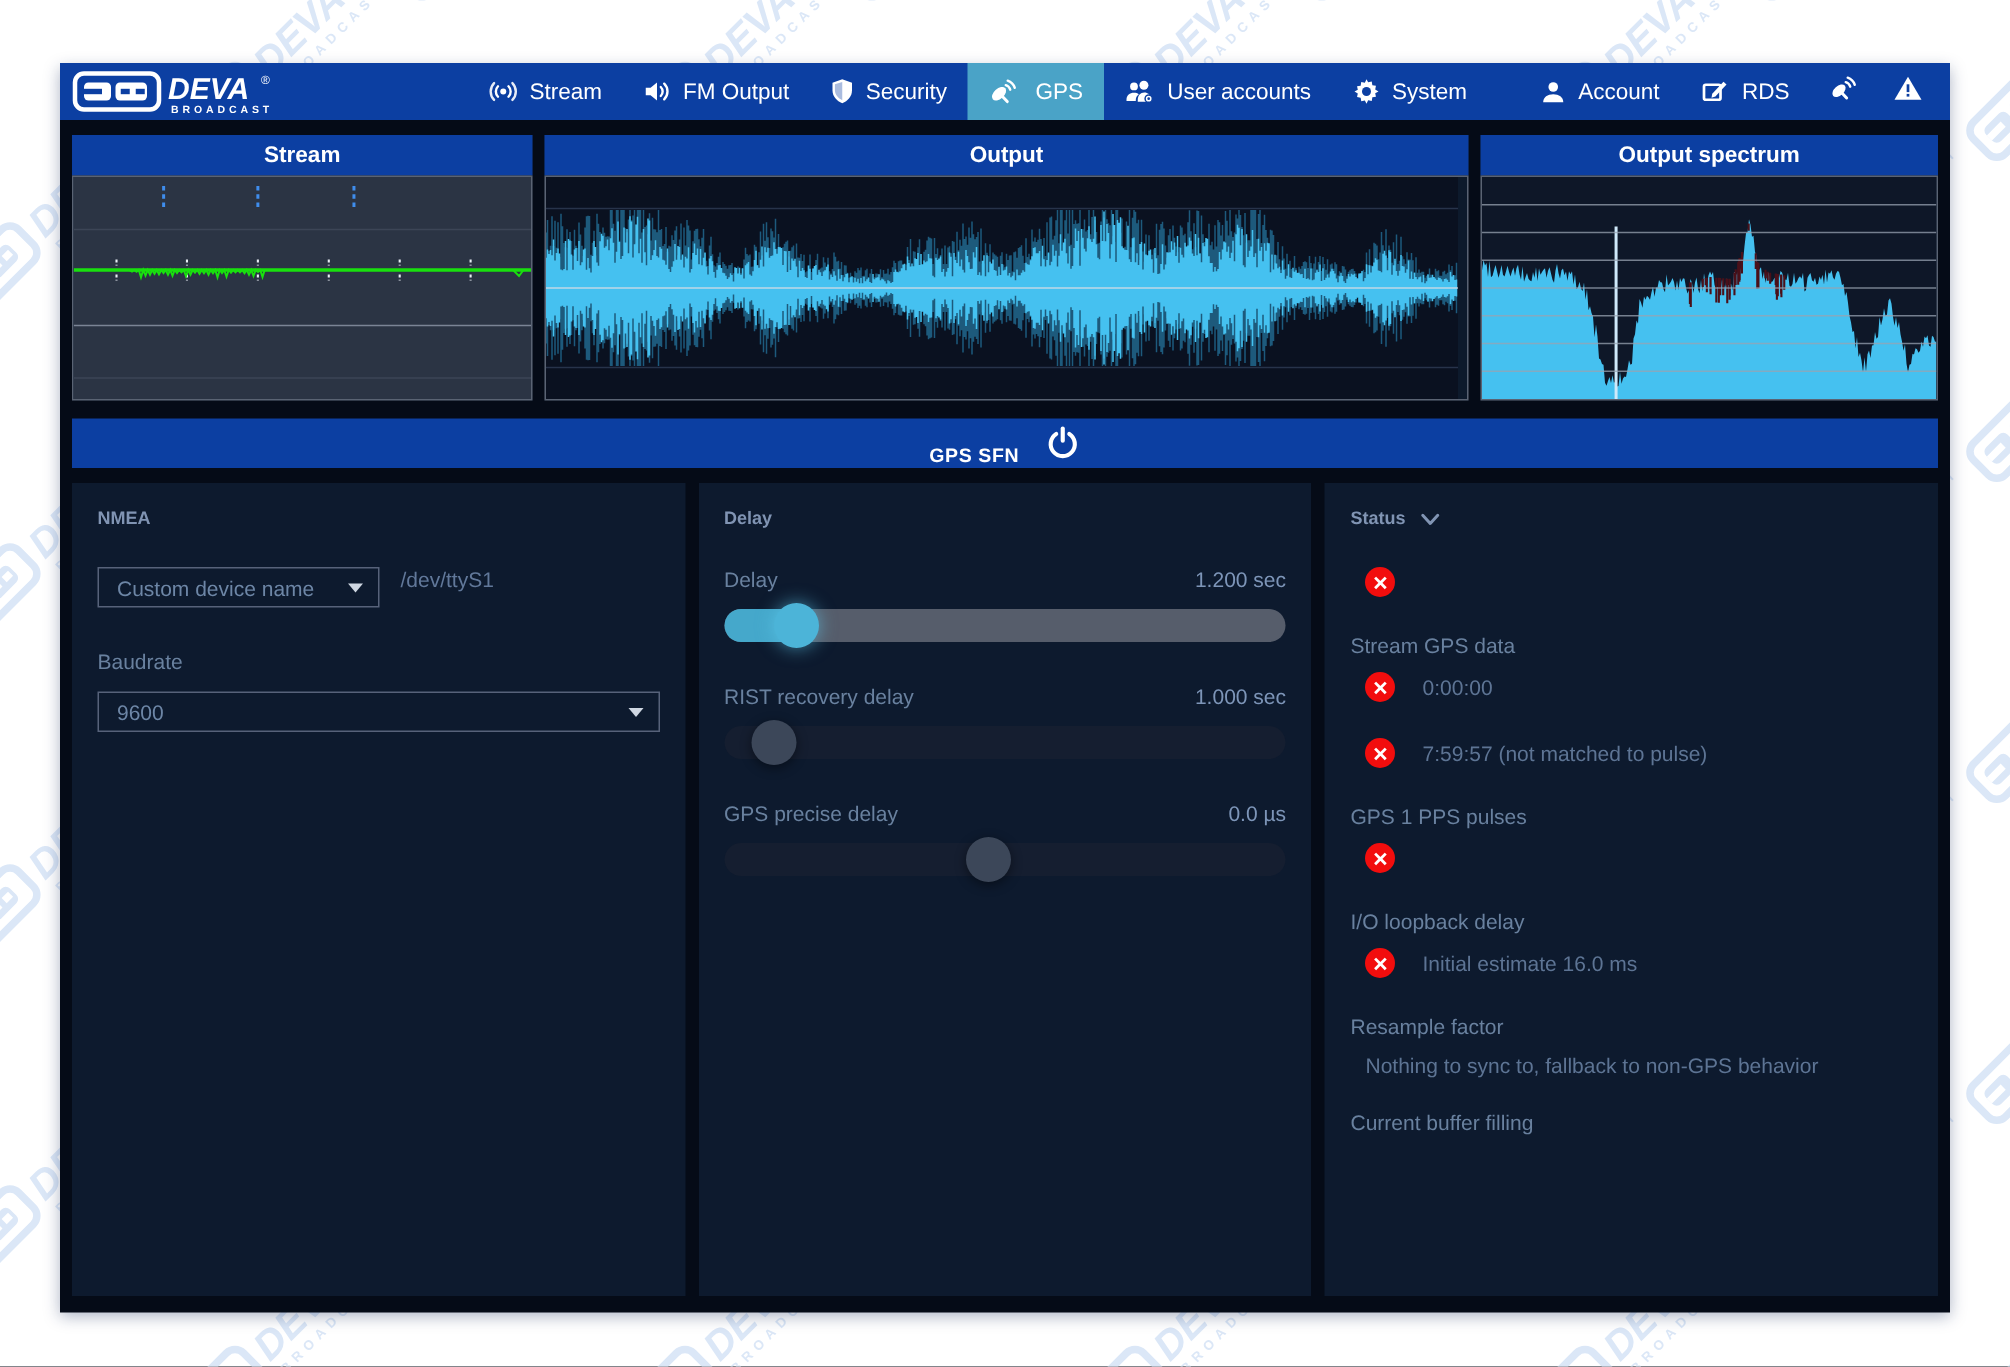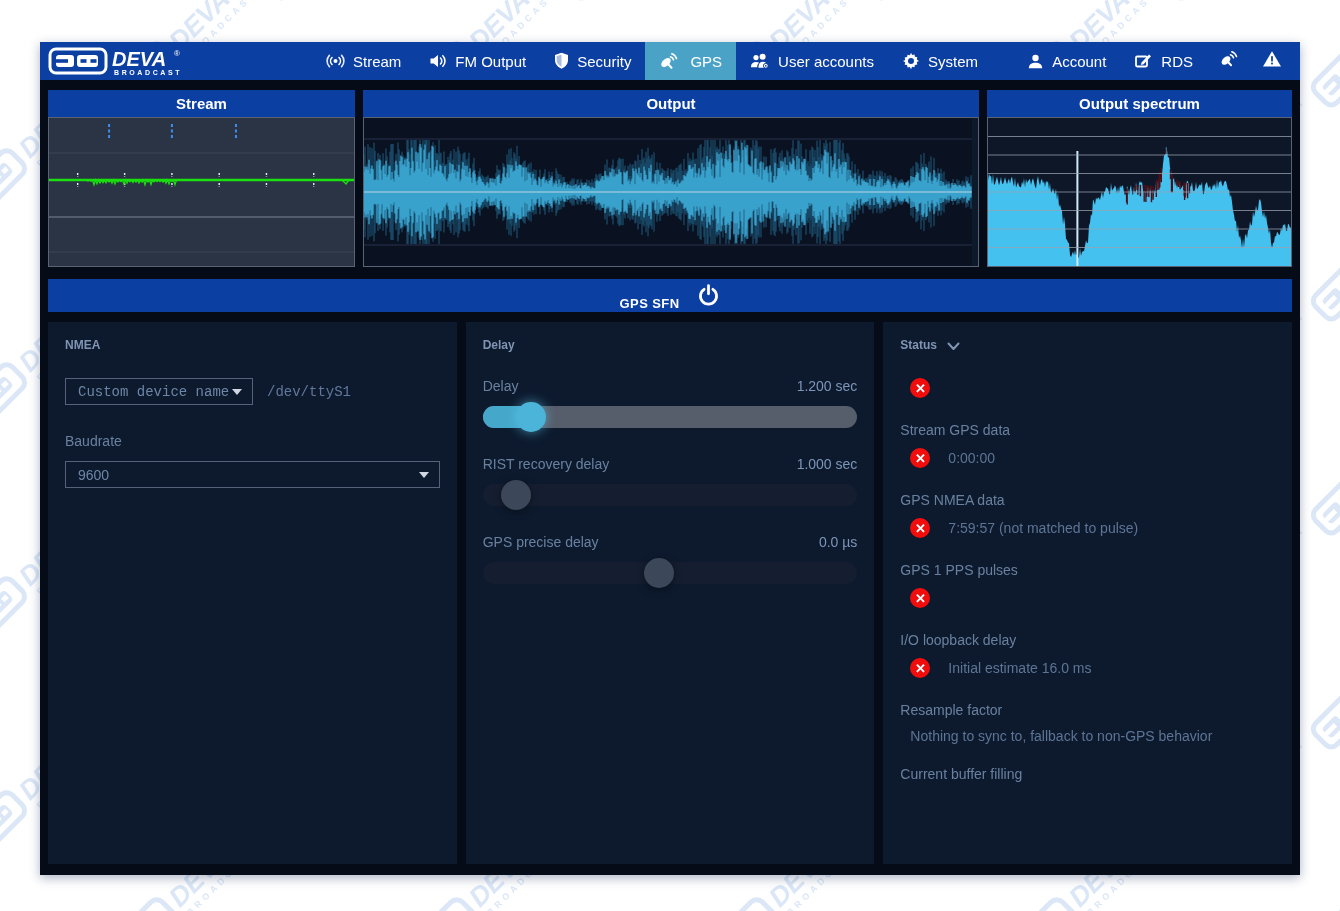--- a/index.html
+++ b/index.html
@@ -38,21 +38,21 @@
   .sfn-label{color:#fff;font-weight:bold;font-size:13px;letter-spacing:.4px;margin-top:16px;}
   .power-btn{display:flex;align-items:center;cursor:pointer;}
   
   .columns{display:flex;gap:9px;margin-top:10px;height:542px;}
   .col{flex:1;background:#0d1a2e;padding:16px 17px;box-sizing:border-box;overflow:hidden;}
   .sec-title{color:#8094b3;font-size:12px;font-weight:bold;margin-bottom:26px;display:flex;align-items:center;gap:10px;}
   .field-label{color:#69819f;font-size:14px;}
   
   .nmea-grid{display:flex;margin-bottom:10px;}
   .nmea-grid .field-label{width:200px;}
-  .nmea-row{display:flex;align-items:center;margin-bottom:28px;font-family:Liberation Mono, monospace;}
+  .nmea-row{display:flex;margin-bottom:28px;}
   .dropdown{border:1px solid #57627a;height:27px;box-sizing:border-box;display:flex;align-items:center;
     justify-content:space-between;padding:0 10px 0 12px;color:#6d86a6;font-size:14px;cursor:pointer;}
   .dd-device{width:188px;flex:none;}
   .dd-baud{width:100%;}
   .caret{width:0;height:0;border-left:5px solid transparent;border-right:5px solid transparent;border-top:6px solid #cfd7e2;}
   .name-value{color:#61789a;font-size:14px;margin-left:14px;}
   .baud-label{margin-bottom:12px;}
   
   .slider-head{display:flex;justify-content:space-between;align-items:baseline;margin-bottom:12px;}
   .slider-value{color:#7d95b8;font-size:14px;}
@@ -1025,21 +1025,20 @@
         </div>
         <div id="status-list">
             <div class="status-row">
               <span class="err-badge">✕</span>
             </div>
             <div class="status-label">Stream GPS data</div>
             <div class="status-row">
               <span class="err-badge">✕</span>
               <span class="status-val">0:00:00</span>
             </div>
-            <div class="status-label">GPS NMEA data</div>
             <div class="status-row">
               <span class="err-badge">✕</span>
               <span class="status-val">7:59:57 (not matched to pulse)</span>
             </div>
             <div class="status-label">GPS 1 PPS pulses</div>
             <div class="status-row">
               <span class="err-badge">✕</span>
             </div>
             <div class="status-label">I/O loopback delay</div>
             <div class="status-row">

